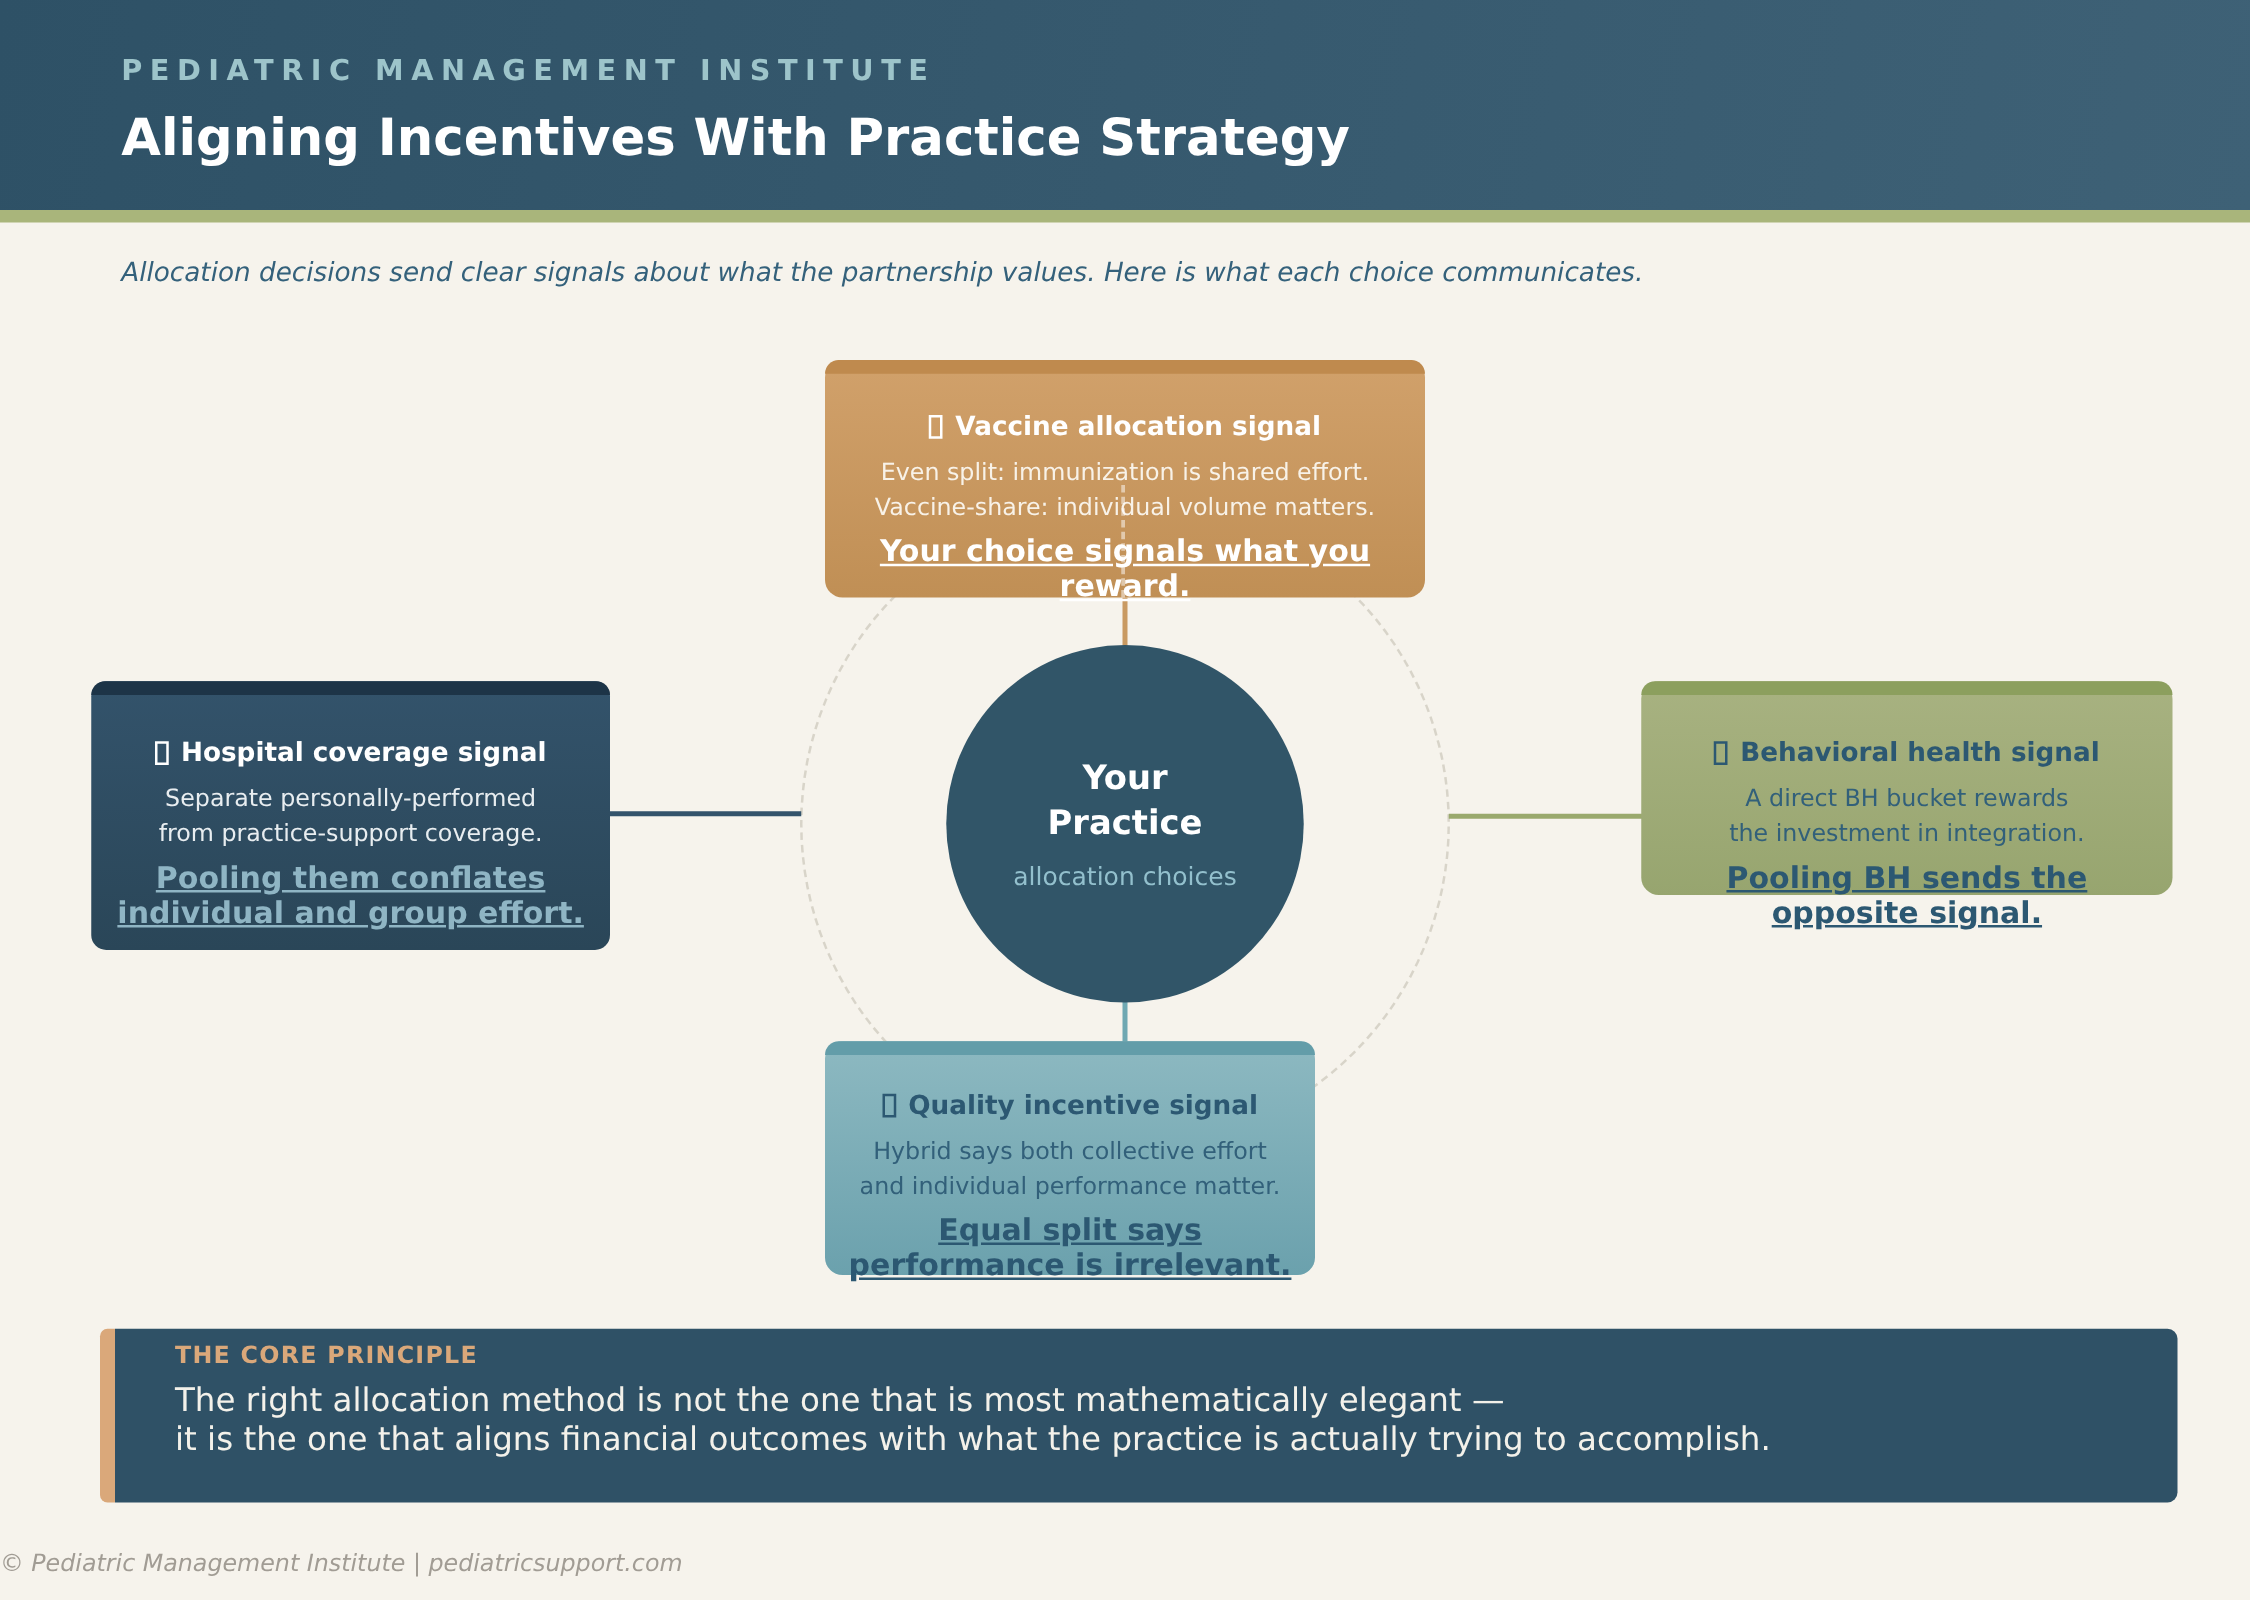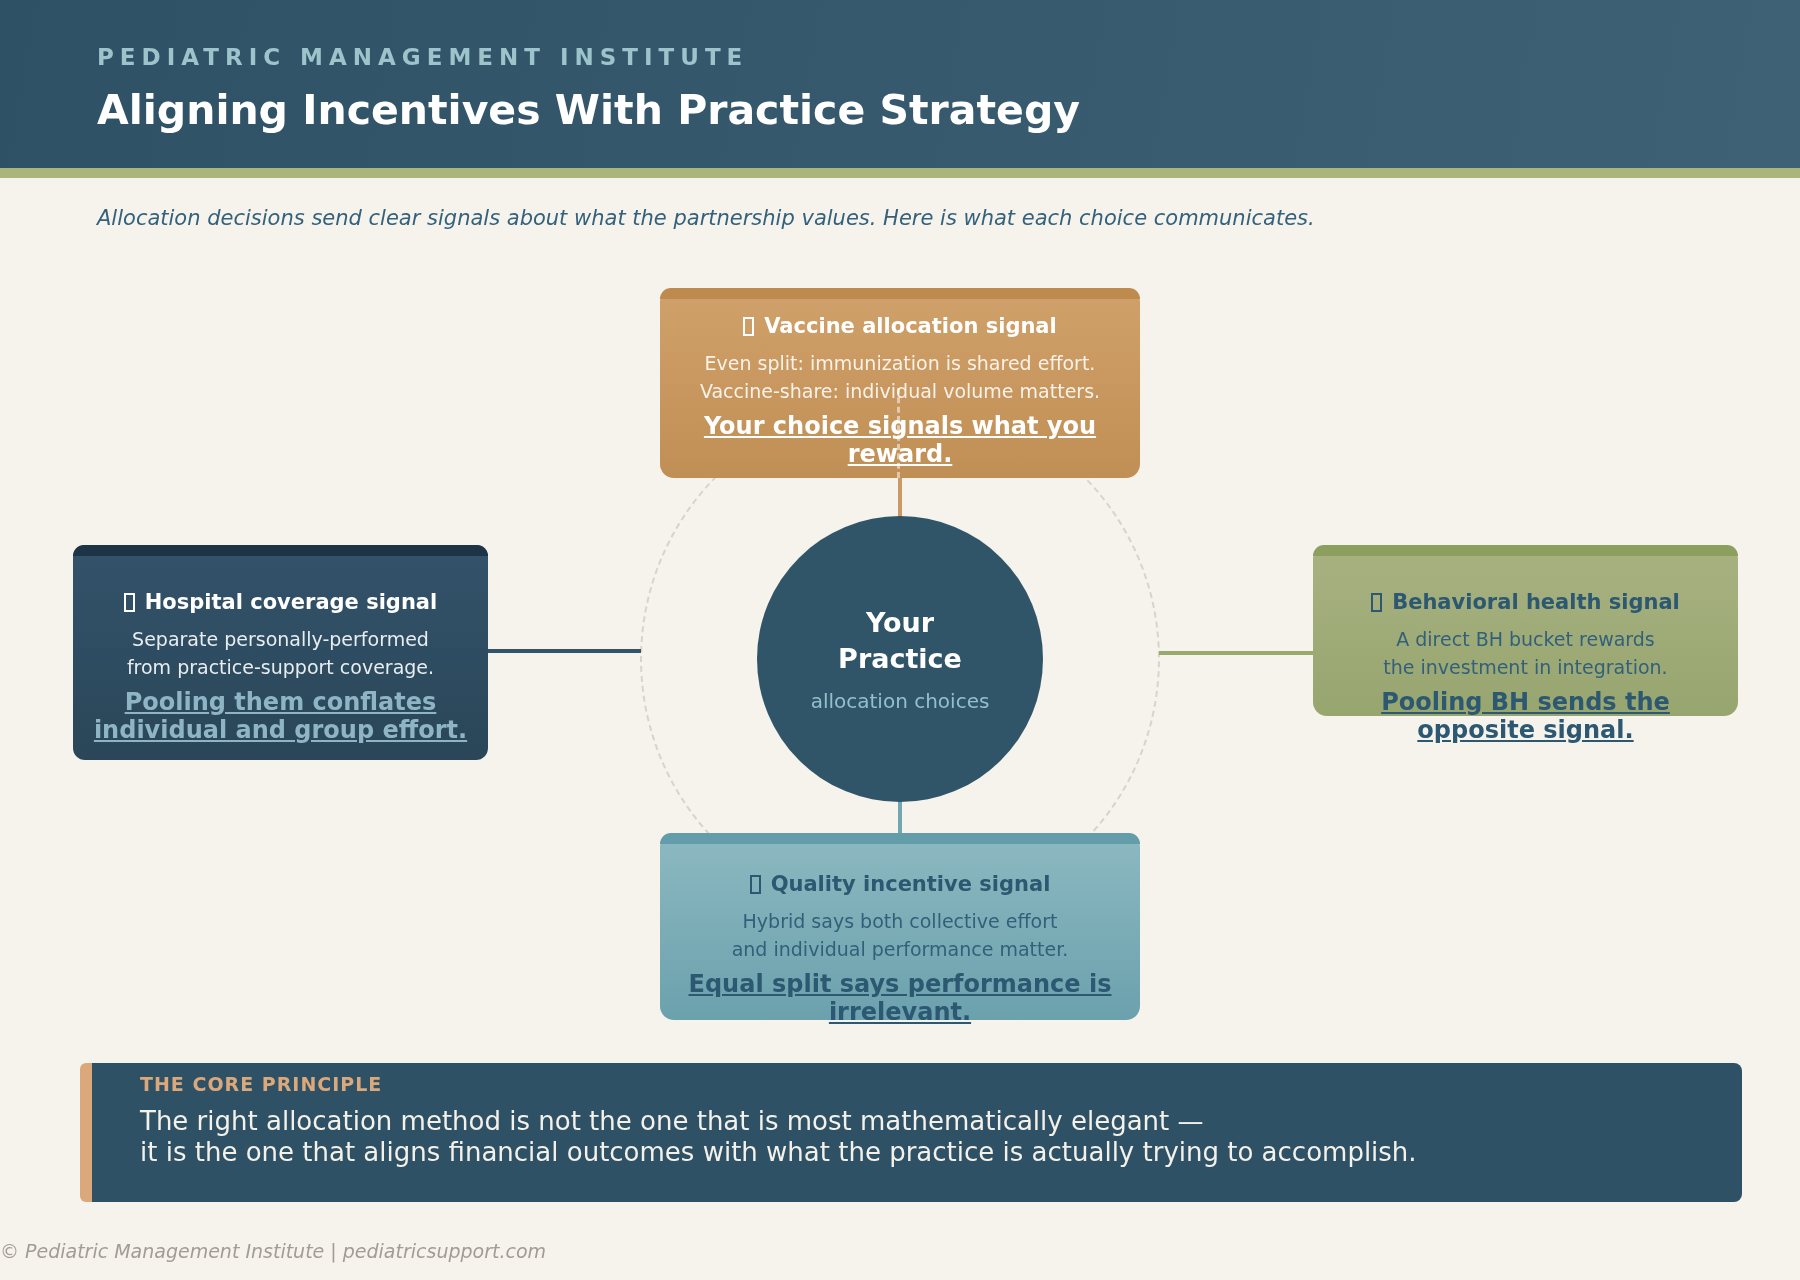--- a/index.html
+++ b/index.html
@@ -48,42 +48,42 @@
   .card{position:absolute;border-radius:14px;z-index:3;text-align:center;
     display:flex;flex-direction:column;align-items:center;}
   .card .strip{position:absolute;left:0;top:0;width:100%;height:11px;border-radius:14px 14px 0 0;}
   .card .title{font-size:21px;font-weight:bold;line-height:30px;margin-bottom:8px;}
   .card .body-line{font-size:19px;line-height:28px;}
   .card .bold-line{font-size:24px;line-height:28px;font-weight:bold;text-decoration:underline;}
   .card .bold-block{margin-top:7px;}
   .tofu{display:inline-block;width:11px;height:19px;border:2px solid currentColor;
     margin-right:10px;vertical-align:-3px;}
 
-  .card-top{left:660px;top:288px;width:480px;height:190px;padding-top:23px;
+  .card-top{left:660px;top:288px;width:480px;height:190px;padding-top:38px;
     background:linear-gradient(180deg,var(--tan1),var(--tan2));}
   .card-top .strip{background:var(--tan-strip);}
   .card-top .title{color:#ffffff;}
   .card-top .body-line{color:#f8f2e8;}
   .card-top .bold-line{color:#ffffff;}
 
   .card-left{left:73px;top:545px;width:415px;height:215px;padding-top:42px;
     background:linear-gradient(180deg,var(--navy1),var(--navy2));border-radius:12px;}
   .card-left .strip{background:var(--navy-strip);}
   .card-left .title{color:#ffffff;}
   .card-left .body-line{color:#e8edf0;}
   .card-left .bold-line{color:var(--navy-bold);}
 
   .card-right{left:1313px;top:545px;width:425px;height:171px;padding-top:42px;
     background:linear-gradient(180deg,var(--olive1),var(--olive2));}
   .card-right .strip{background:var(--olive-strip);}
   .card-right .title{color:var(--dark-title);}
   .card-right .body-line{color:var(--dark-text);}
   .card-right .bold-line{color:var(--dark-title);}
 
-  .card-bottom{left:660px;top:833px;width:480px;height:187px;padding-top:36px;
+  .card-bottom{left:660px;top:833px;width:392px;height:187px;padding-top:36px;
     background:linear-gradient(180deg,var(--teal1),var(--teal2));}
   .card-bottom .strip{background:var(--teal-strip);}
   .card-bottom .title{color:var(--dark-title);}
   .card-bottom .body-line{color:var(--dark-text);}
   .card-bottom .bold-line{color:var(--dark-title);}
 
   
   .principle-bar{position:absolute;left:80px;top:1063px;width:12px;height:139px;
     background:var(--box-accent);border-radius:6px 0 0 6px;z-index:3;}
   .principle{position:absolute;left:92px;top:1063px;width:1650px;height:139px;

